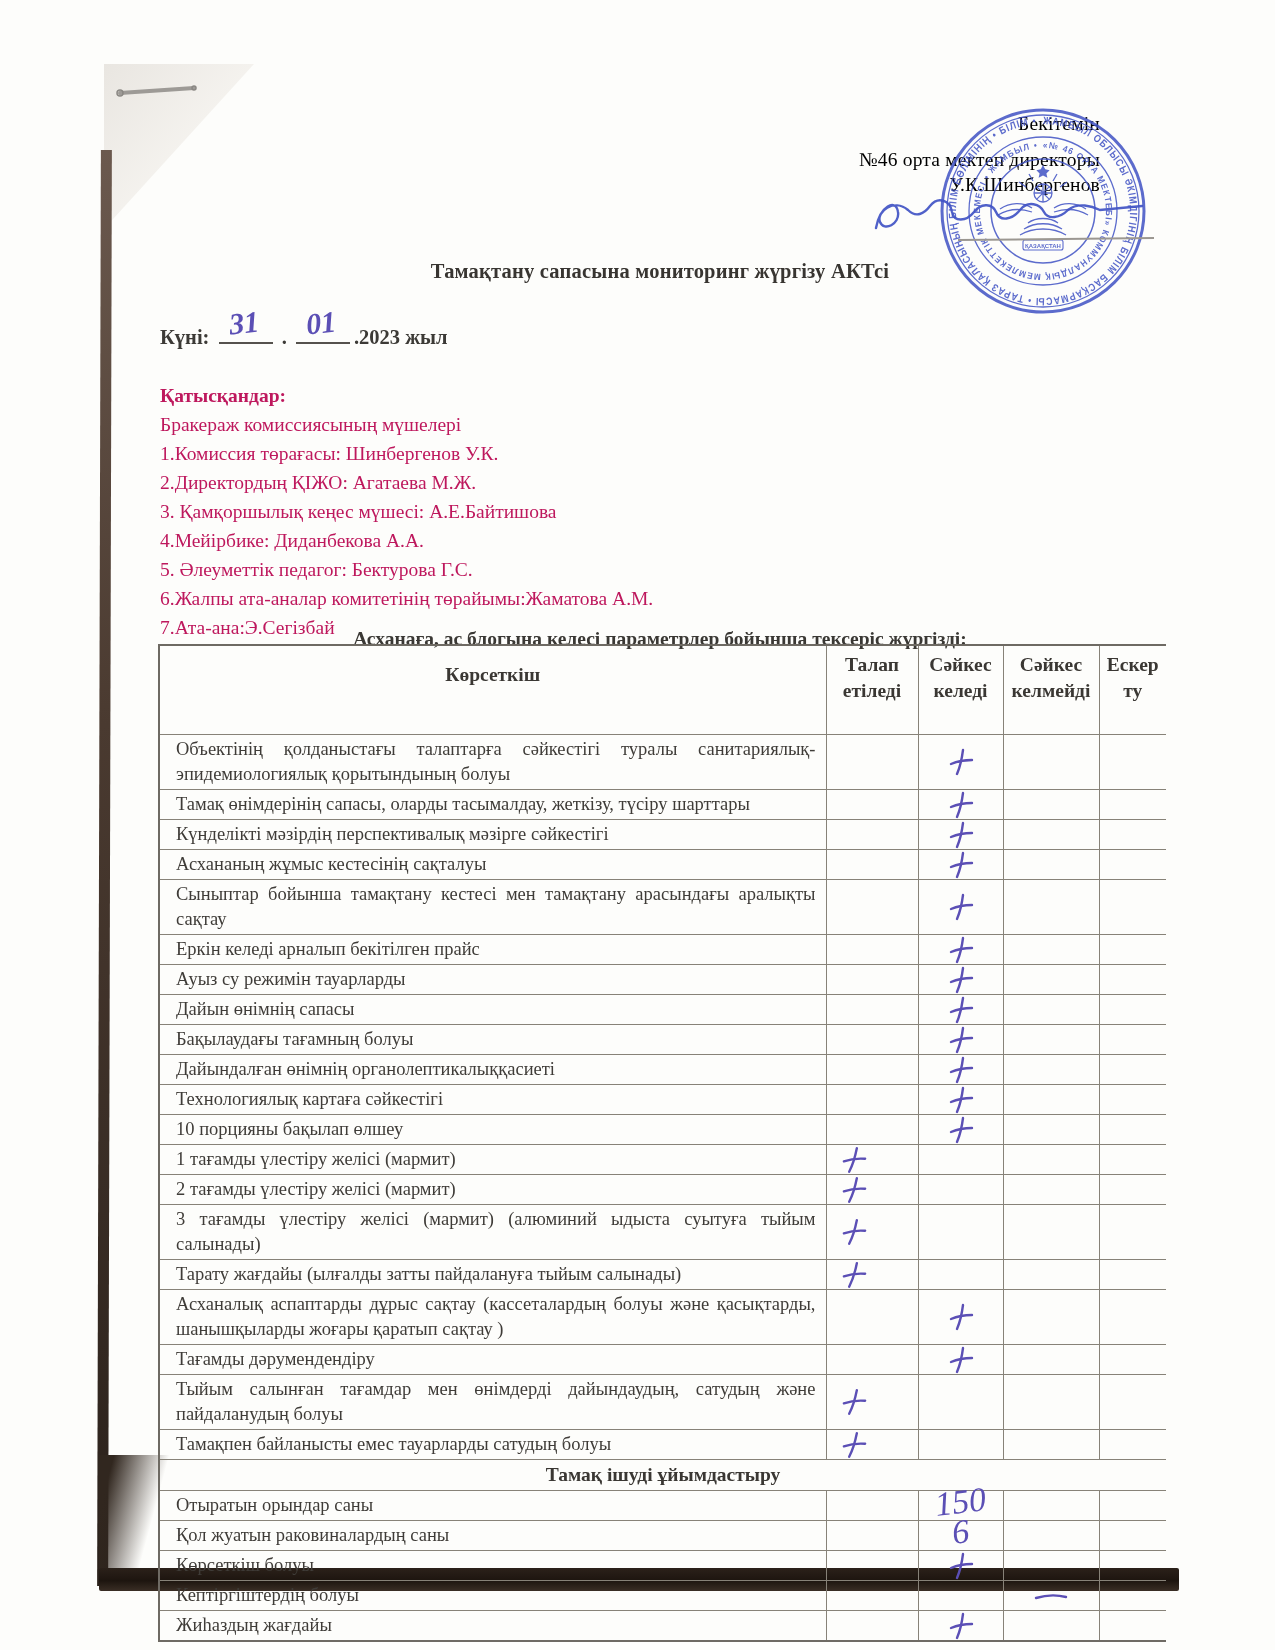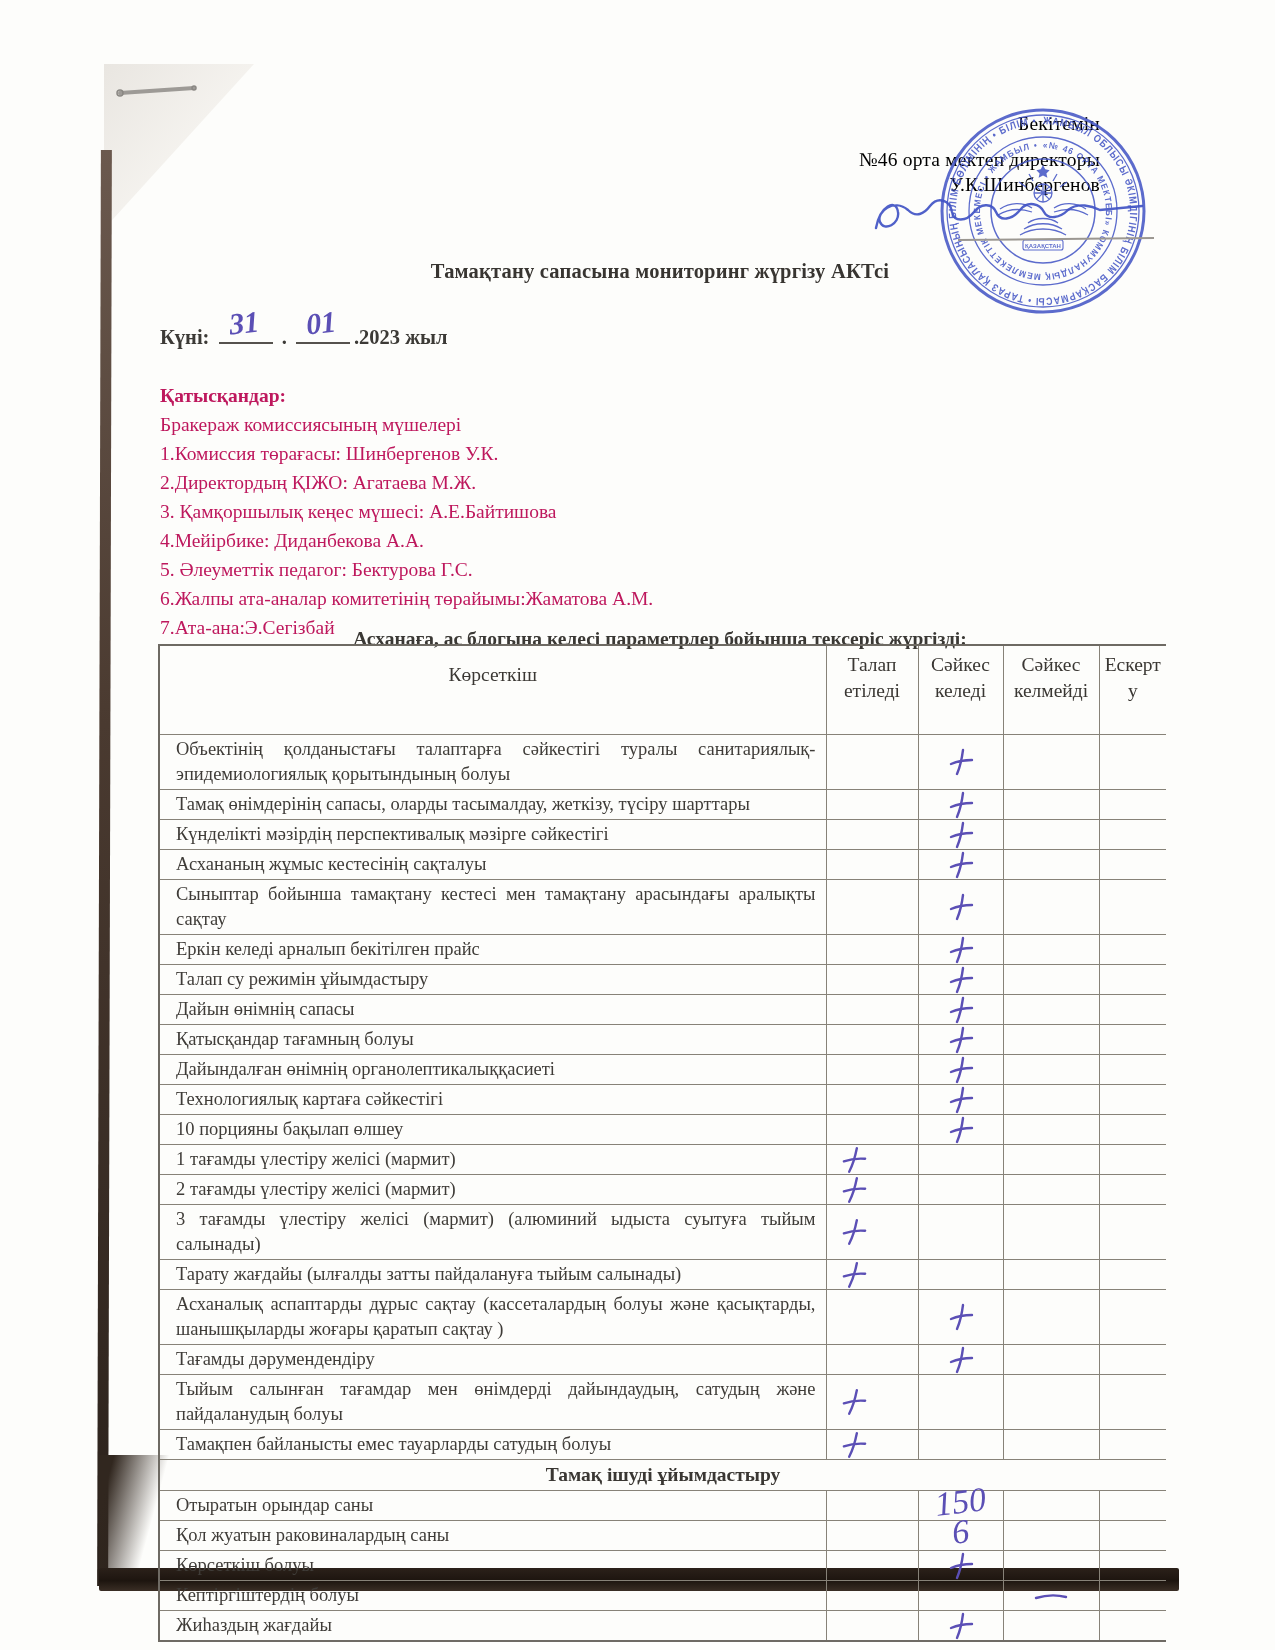--- a/index.html
+++ b/index.html
@@ -71,21 +71,21 @@
   }
   table.inspection{
     position:absolute;left:158px;top:644px;width:1007px;
     border-collapse:collapse;table-layout:fixed;
     font-size:18.5px;color:#3f3c38;
     border-top:2px solid #6e6a63;border-left:2px solid #6e6a63;border-bottom:2px solid #6e6a63;
   }
   table.inspection th, table.inspection td{border:1px solid #878278;}
   table.inspection th:last-child, table.inspection td:last-child{border-right:none;}
   table.inspection th{
-    font-weight:normal;font-size:19.5px;line-height:26px;vertical-align:top;
+    font-weight:bold;font-size:19.5px;line-height:26px;vertical-align:top;
     padding:6px 3px 4px 3px;height:68px;color:#3a3733;margin-left:8px;
   }
   table.inspection th.label-col{padding-top:16px;}
   table.inspection th.small-col{overflow-wrap:anywhere;}
   td.label{text-align:justify;padding:2px 10px 2px 16px;line-height:25px;height:25px;}
   td.mark{text-align:center;padding:0;vertical-align:middle;overflow:visible;}
   td.mark .ink-num{font-size:34px;margin-top:-8px;transform:rotate(-7deg);}
   td.req svg.ink-mark{transform:translateX(-18px) rotate(4deg);}
   tr.section-row td{
     text-align:center;font-weight:bold;font-size:19.5px;color:#3a3733;
@@ -250,41 +250,41 @@
           <td class="label">Еркін келеді арналып бекітілген прайс</td>
           <td class="mark req"></td>
           <td class="mark"><svg class="ink-mark" width="26" height="30" viewBox="0 0 26 30">
               <path d="M15 3 C14 11 12 20 9 27"></path>
               <path d="M3 17 C10 14 18 13 24 13"></path>
             </svg></td>
           <td class="mark"></td>
           <td class="mark"></td>
         </tr>
         <tr>
-          <td class="label">Талап су режимін ұйымдастыру</td>
+          <td class="label">Ауыз су режимін тауарларды</td>
           <td class="mark req"></td>
           <td class="mark"><svg class="ink-mark" width="26" height="30" viewBox="0 0 26 30">
               <path d="M15 3 C14 11 12 20 9 27"></path>
               <path d="M3 17 C10 14 18 13 24 13"></path>
             </svg></td>
           <td class="mark"></td>
           <td class="mark"></td>
         </tr>
         <tr>
           <td class="label">Дайын өнімнің сапасы</td>
           <td class="mark req"></td>
           <td class="mark"><svg class="ink-mark" width="26" height="30" viewBox="0 0 26 30">
               <path d="M15 3 C14 11 12 20 9 27"></path>
               <path d="M3 17 C10 14 18 13 24 13"></path>
             </svg></td>
           <td class="mark"></td>
           <td class="mark"></td>
         </tr>
         <tr>
-          <td class="label">Қатысқандар тағамның болуы</td>
+          <td class="label">Бақылаудағы тағамның болуы</td>
           <td class="mark req"></td>
           <td class="mark"><svg class="ink-mark" width="26" height="30" viewBox="0 0 26 30">
               <path d="M15 3 C14 11 12 20 9 27"></path>
               <path d="M3 17 C10 14 18 13 24 13"></path>
             </svg></td>
           <td class="mark"></td>
           <td class="mark"></td>
         </tr>
         <tr>
           <td class="label">Дайындалған өнімнің органолептикалыққасиеті</td>

